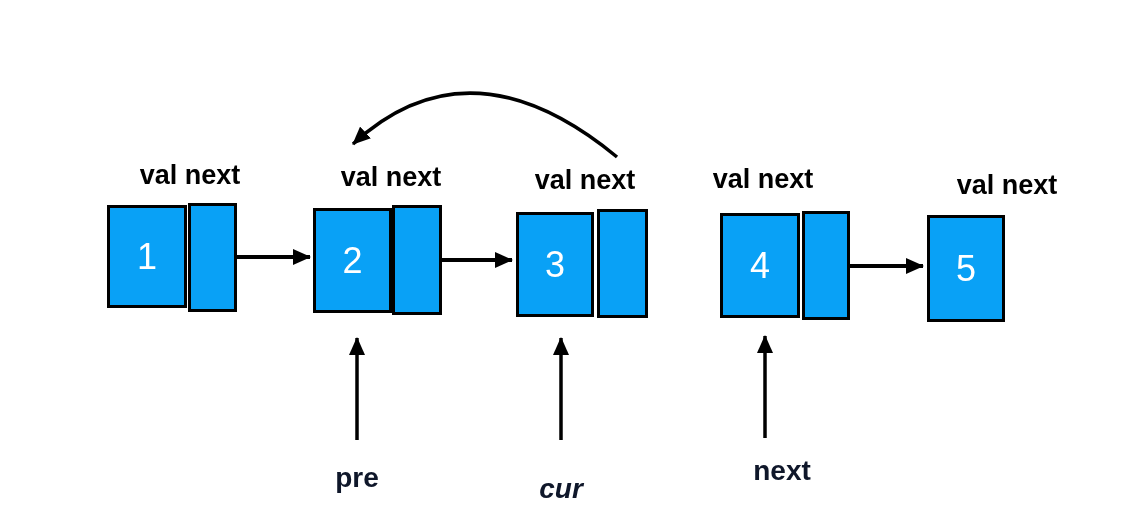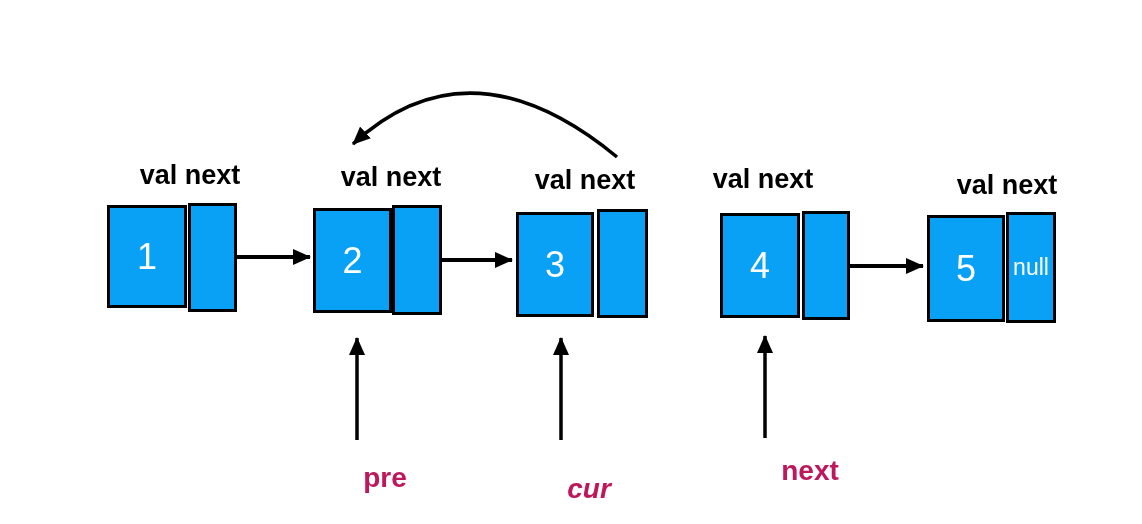--- a/index.html
+++ b/index.html
@@ -48,24 +48,23 @@
     font-weight: 700;
     color: #000000;
     white-space: nowrap;
     line-height: 1;
   }
   .pointer-label {
     position: absolute;
     transform: translate(-50%, -50%);
     font-size: 28px;
     font-weight: 700;
-    color: #be185d;
+    color: #0f172a;
     white-space: nowrap;
     line-height: 1;
-    margin-left: 28px;
   }
 </style>
 </head>
 <body>
 
 <div class="canvas">
 
   <svg class="arrows-layer" width="1142" height="524" viewBox="0 0 1142 524" xmlns="http://www.w3.org/2000/svg">
     <defs>
       <marker id="ah" viewBox="0 0 18 16" refX="17" refY="8" markerWidth="18" markerHeight="16" markerUnits="userSpaceOnUse" orient="auto">
@@ -115,21 +114,18 @@
     <span class="val-text">4</span>
   </div>
   <div class="cell" style="left:802px; top:211px; width:48px; height:109px;">
     <span class="null-text"></span>
   </div>
 
   <div class="fields-label" style="left:1007px; top:172px;">val next</div>
   <div class="cell" style="left:927px; top:215px; width:78px; height:107px;">
     <span class="val-text">5</span>
   </div>
-  <div class="cell" style="left:1006px; top:212px; width:50px; height:111px;">
-    <span class="null-text">null</span>
-  </div>
 
   <div class="pointer-label" style="left:357px; top:478px;">pre</div>
   <div class="pointer-label" style="left:561px; top:489px;font-style:italic;">cur</div>
   <div class="pointer-label" style="left:782px; top:471px;text-align:right;">next</div>
 
 </div>
 
 </body></html>

